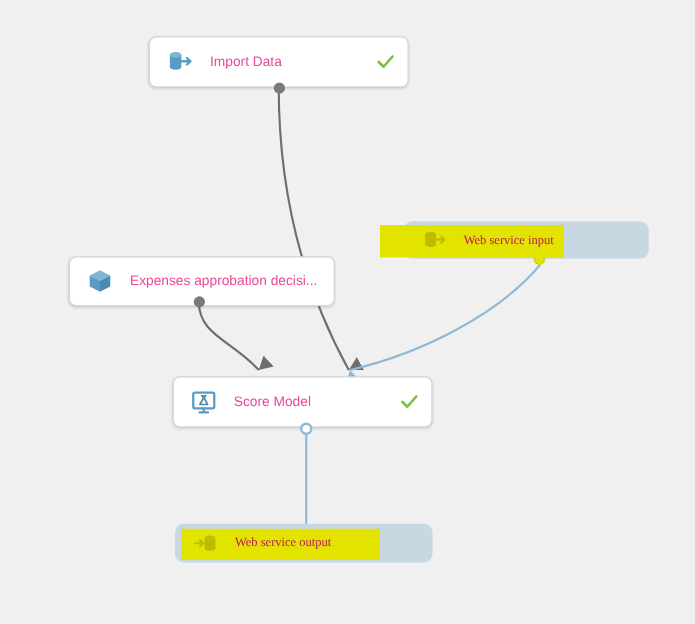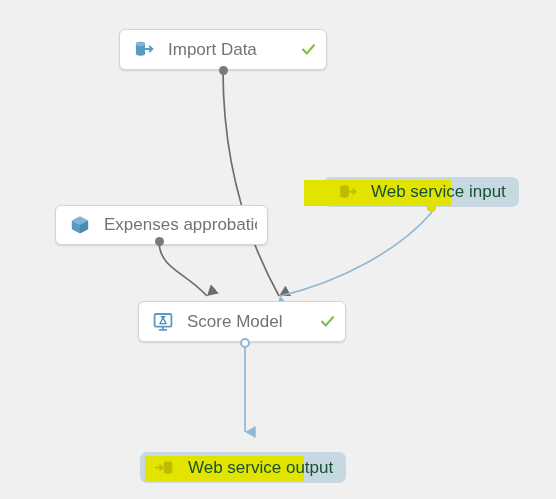--- a/index.html
+++ b/index.html
@@ -45,22 +45,22 @@
     width: 24px;
     height: 24px;
     flex: 0 0 24px;
     display: flex;
     align-items: center;
     justify-content: center;
   }
   .module .mod-label {
     flex: 1 1 auto;
     margin-left: 12px;
-    font-size: 17px;
-    color: #737373;
+    font-size: 11px;
+    color: #ec4899;
     white-space: nowrap;
     overflow: hidden;
   }
   .module .check {
     flex: 0 0 auto;
     margin-left: 8px;
     width: 16px;
     height: 16px;
     display: flex;
     align-items: center;
@@ -82,25 +82,26 @@
     height: 22px;
     flex: 0 0 22px;
     display: flex;
     align-items: center;
     justify-content: center;
     position: relative;
     z-index: 2;
   }
   .wsnode .mod-label {
     margin-left: 12px;
-    font-size: 17px;
-    color: #14532d;
+    font-size: 10px;
+    color: #be185d;
     white-space: nowrap;
     position: relative;
     z-index: 2;
+    font-family: Liberation Serif, serif;
   }
   
   .highlight {
     position: absolute;
     background: #e3e300;
     z-index: 1;
     pointer-events: none;
   }
 
   
@@ -192,21 +193,21 @@
     </span>
     <span class="mod-label">Score Model</span>
     <span class="check">
       <svg width="15" height="15" viewBox="0 0 15 15">
         <path d="M2 7.6 L5.8 11.4 L13 3.2" stroke="#7ac143" stroke-width="2.1" fill="none" stroke-linecap="round" stroke-linejoin="round"></path>
       </svg>
     </span>
   </div>
   <div class="port port-hollow" style="left:240px; top:338px; width:10px; height:10px;"></div>
 
-  <div class="wsnode" style="left:140px; top:452px; width:206px; height:31px;">
+  <div class="wsnode" style="left:140px; top:419px; width:206px; height:31px;">
     <div class="highlight" style="left:5px; top:4px; width:159px; height:25px;"></div>
     <span class="icon-slot">
       <svg width="20" height="18" viewBox="0 0 20 18">
         <path d="M1.0 8.6 L7.4 8.6 M5.0 6.2 L7.7 8.6 L5.0 11.0" stroke="#bcbc00" stroke-width="1.7" fill="none" stroke-linecap="round" stroke-linejoin="round"></path>
         <ellipse cx="13.0" cy="4.4" rx="4.3" ry="2.1" fill="#bcbc00"></ellipse>
         <path d="M8.7 4.4 L8.7 12.6 A4.3 2.1 0 0 0 17.3 12.6 L17.3 4.4 Z" fill="#bcbc00"></path>
       </svg>
     </span>
     <span class="mod-label">Web service output</span>
   </div>

